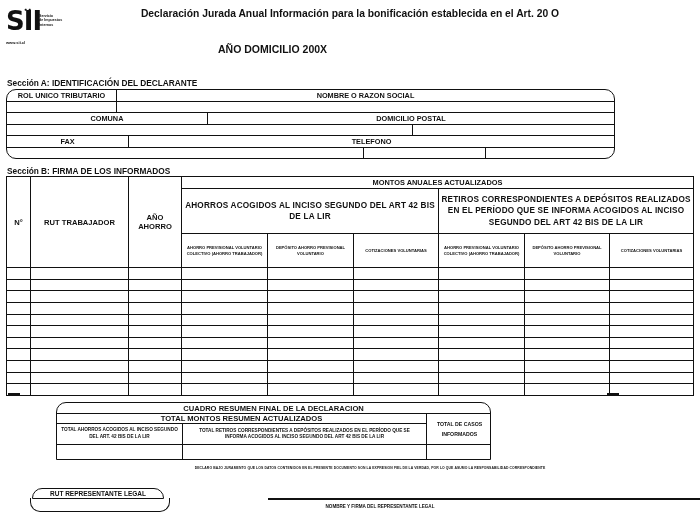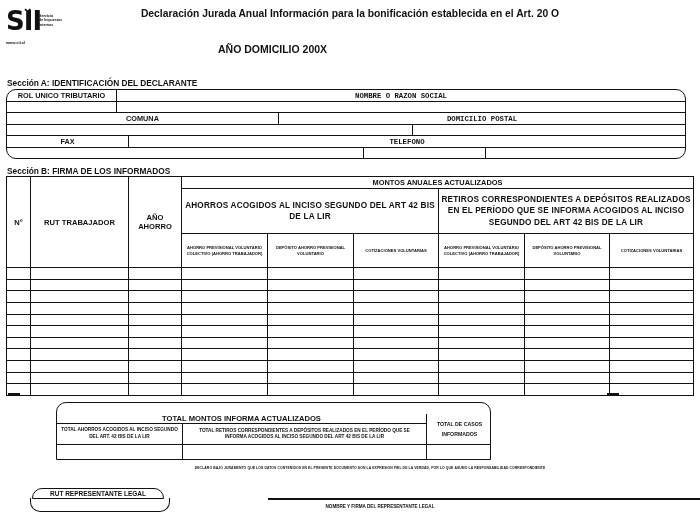--- a/index.html
+++ b/index.html
@@ -13,25 +13,25 @@
     .logo-dots { left: 18px; top: 0; font-size: 5px; letter-spacing: 1px; }
     .logo-text { left: 33px; top: 8px; font-size: 3.6px; line-height: 4.4px; width: 40px; }
     .logo-url { left: 0; top: 34px; font-size: 4px; }
 
     .title { left: 110px; top: 8px; width: 480px; text-align: center; font-size: 10.3px; line-height: 12.5px; }
     .year { left: 218px; top: 43px; font-size: 10.5px; }
 
     .sec-label { font-size: 8.3px; }
 
     
-    .boxA { left: 6px; top: 89px; width: 680px; height: 70px; border: 1.3px solid #111; border-radius: 10px; overflow: hidden; }
+    .boxA { left: 6px; top: 89px; width: 609px; height: 70px; border: 1.3px solid #111; border-radius: 10px; overflow: hidden; }
     .rowA { position: absolute; left: 0; right: 0; border-bottom: 1px solid #111; display: flex; }
     .rowA:last-child { border-bottom: none; }
     .cellA { height: 100%; display: flex; align-items: center; justify-content: center; font-size: 7.3px; border-right: 1px solid #111; }
-    .cellA:last-child { border-right: none; font-family: Liberation Mono, monospace; }
+    .cellA:last-child { border-right: none; }
 
     
     .tableB { left: 6px; top: 176px; width: 687px; border-collapse: collapse; table-layout: fixed; position: absolute; }
     .tableB td { border: 1.2px solid #111; text-align: center; vertical-align: middle; font-size: 7.5px; padding: 0 1px; }
     .tableB .h1 { font-size: 7.4px; height: 12px; }
     .tableB .h2 { font-size: 8.2px; height: 45px; line-height: 11.5px; letter-spacing: 0.2px; }
     .tableB .h3 { font-size: 4.1px; height: 34px; line-height: 5.3px; }
     .tableB .hmain { font-size: 7.6px; }
     .tableB .drow td { height: 11.65px; }
 
@@ -254,21 +254,22 @@
         <td></td>
         <td></td>
       </tr>
     </tbody>
 </table>
 
 <div class="abs dash" style="left:8px; top:393px;"></div>
 <div class="abs dash" style="left:607px; top:393px;"></div>
 
 <div class="abs boxS">
-  <div class="s-col" style="left:0; top:11px; width:370px; height:10px; font-size:7.6px; border-bottom:1px solid #111;">TOTAL MONTOS INFORMA ACTUALIZADOS</div>
+  <div class="s-row" style="top:0; height:11px; font-size:7.6px;">CUADRO RESUMEN FINAL DE LA DECLARACION</div>
+  <div class="s-col" style="left:0; top:11px; width:370px; height:10px; font-size:7.6px; border-bottom:1px solid #111;">TOTAL MONTOS RESUMEN ACTUALIZADOS</div>
   <div class="s-col" style="left:0; top:21px; width:126px; height:21px; font-size:4.7px; line-height:6.6px; border-bottom:1px solid #111; padding:0 2px;">TOTAL AHORROS ACOGIDOS AL INCISO SEGUNDO DEL ART. 42 BIS DE LA LIR</div>
   <div class="s-col" style="left:126px; top:21px; width:244px; height:21px; font-size:4.7px; line-height:6.2px; border-bottom:1px solid #111; padding:0 10px;">TOTAL RETIROS CORRESPONDIENTES A DEPÓSITOS REALIZADOS EN EL PERÍODO QUE SE INFORMA ACOGIDOS AL INCISO SEGUNDO DEL ART 42 BIS DE LA LIR</div>
   <div class="s-col" style="left:370px; top:11px; width:65px; height:31px; border-right:none; border-bottom:1px solid #111; font-size:5.2px; line-height:10px; flex-direction:column;">
     <div>TOTAL DE CASOS</div>
     <div>INFORMADOS</div>
   </div>
   <div class="s-col" style="left:0; top:42px; width:126px; height:16px;"></div>
   <div class="s-col" style="left:126px; top:42px; width:244px; height:16px;"></div>
   <div class="s-col" style="left:370px; top:42px; width:65px; height:16px; border-right:none;"></div>
 </div>

